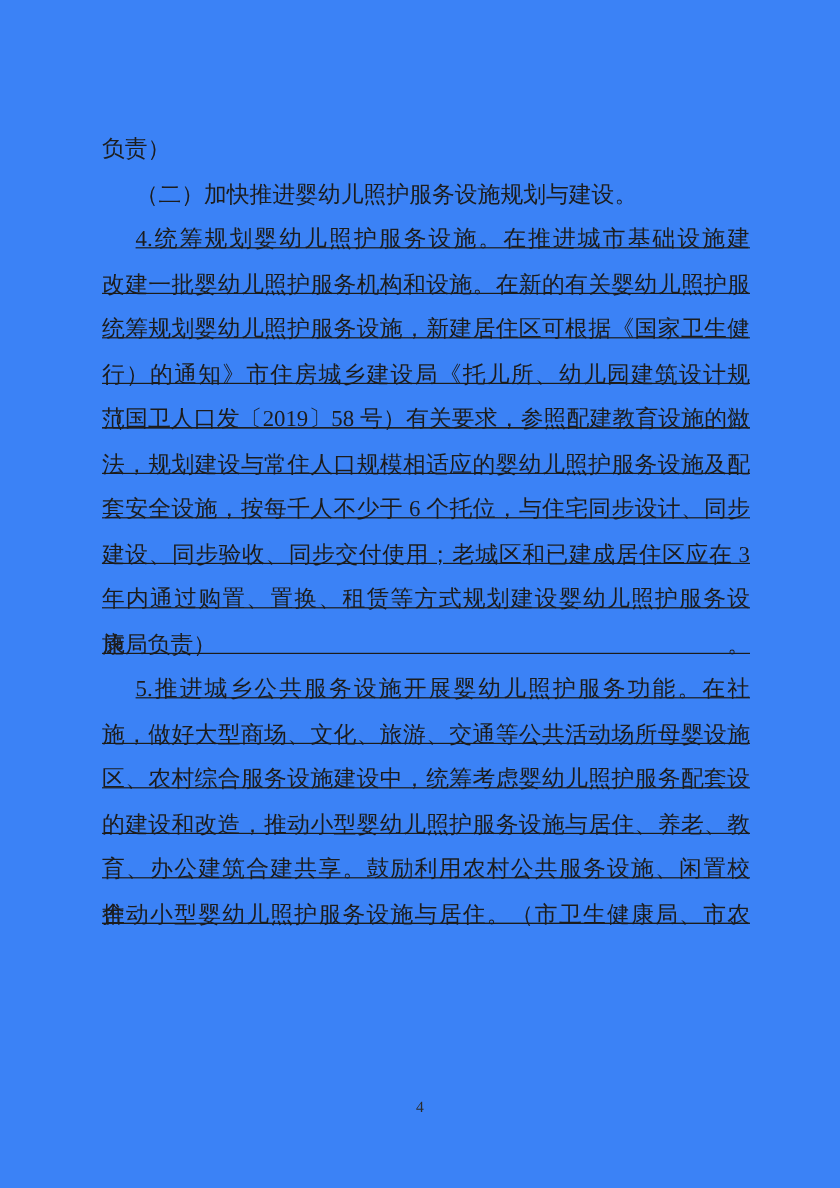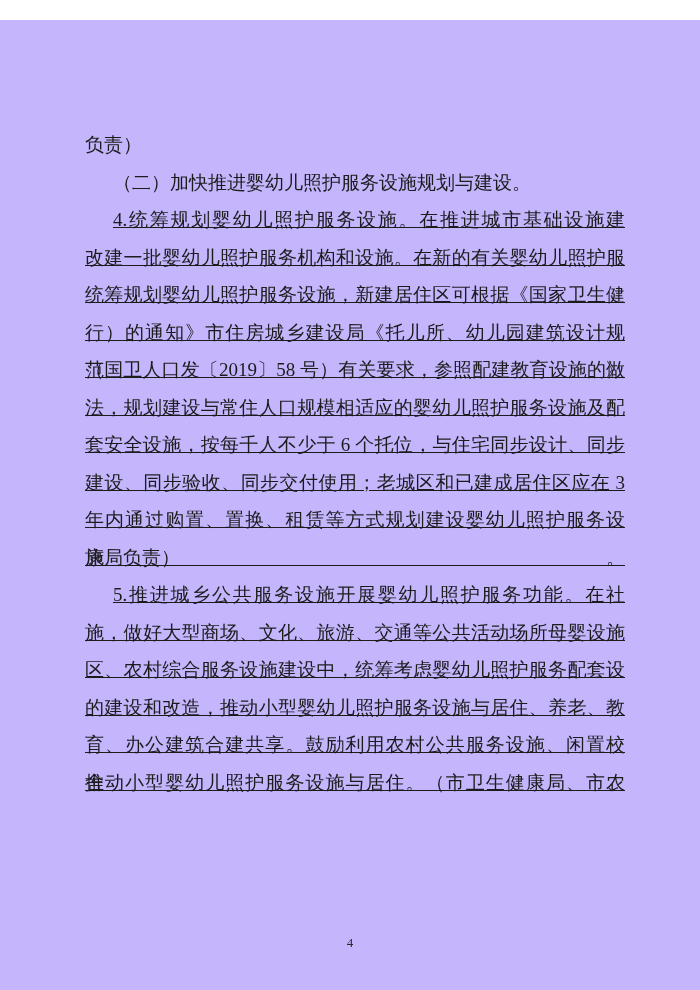--- a/index.html
+++ b/index.html
@@ -11,22 +11,21 @@
     width: 700px;
     height: 990px;
     position: relative;
     overflow: hidden;
     font-family: "Liberation Serif", "DejaVu Serif", serif;
     color: #1c1c1c;
   }
   .doc-page {
     position: absolute;
     inset: 0;
-    background: #c4b5fd;
-    margin-top: 20px;
+    background: #3b82f6;
   }
   .text-block {
     position: absolute;
     left: 85px;
     top: 106px;
     width: 540px;
   }
   .line {
     font-size: 19px;
     line-height: 37.5px;

